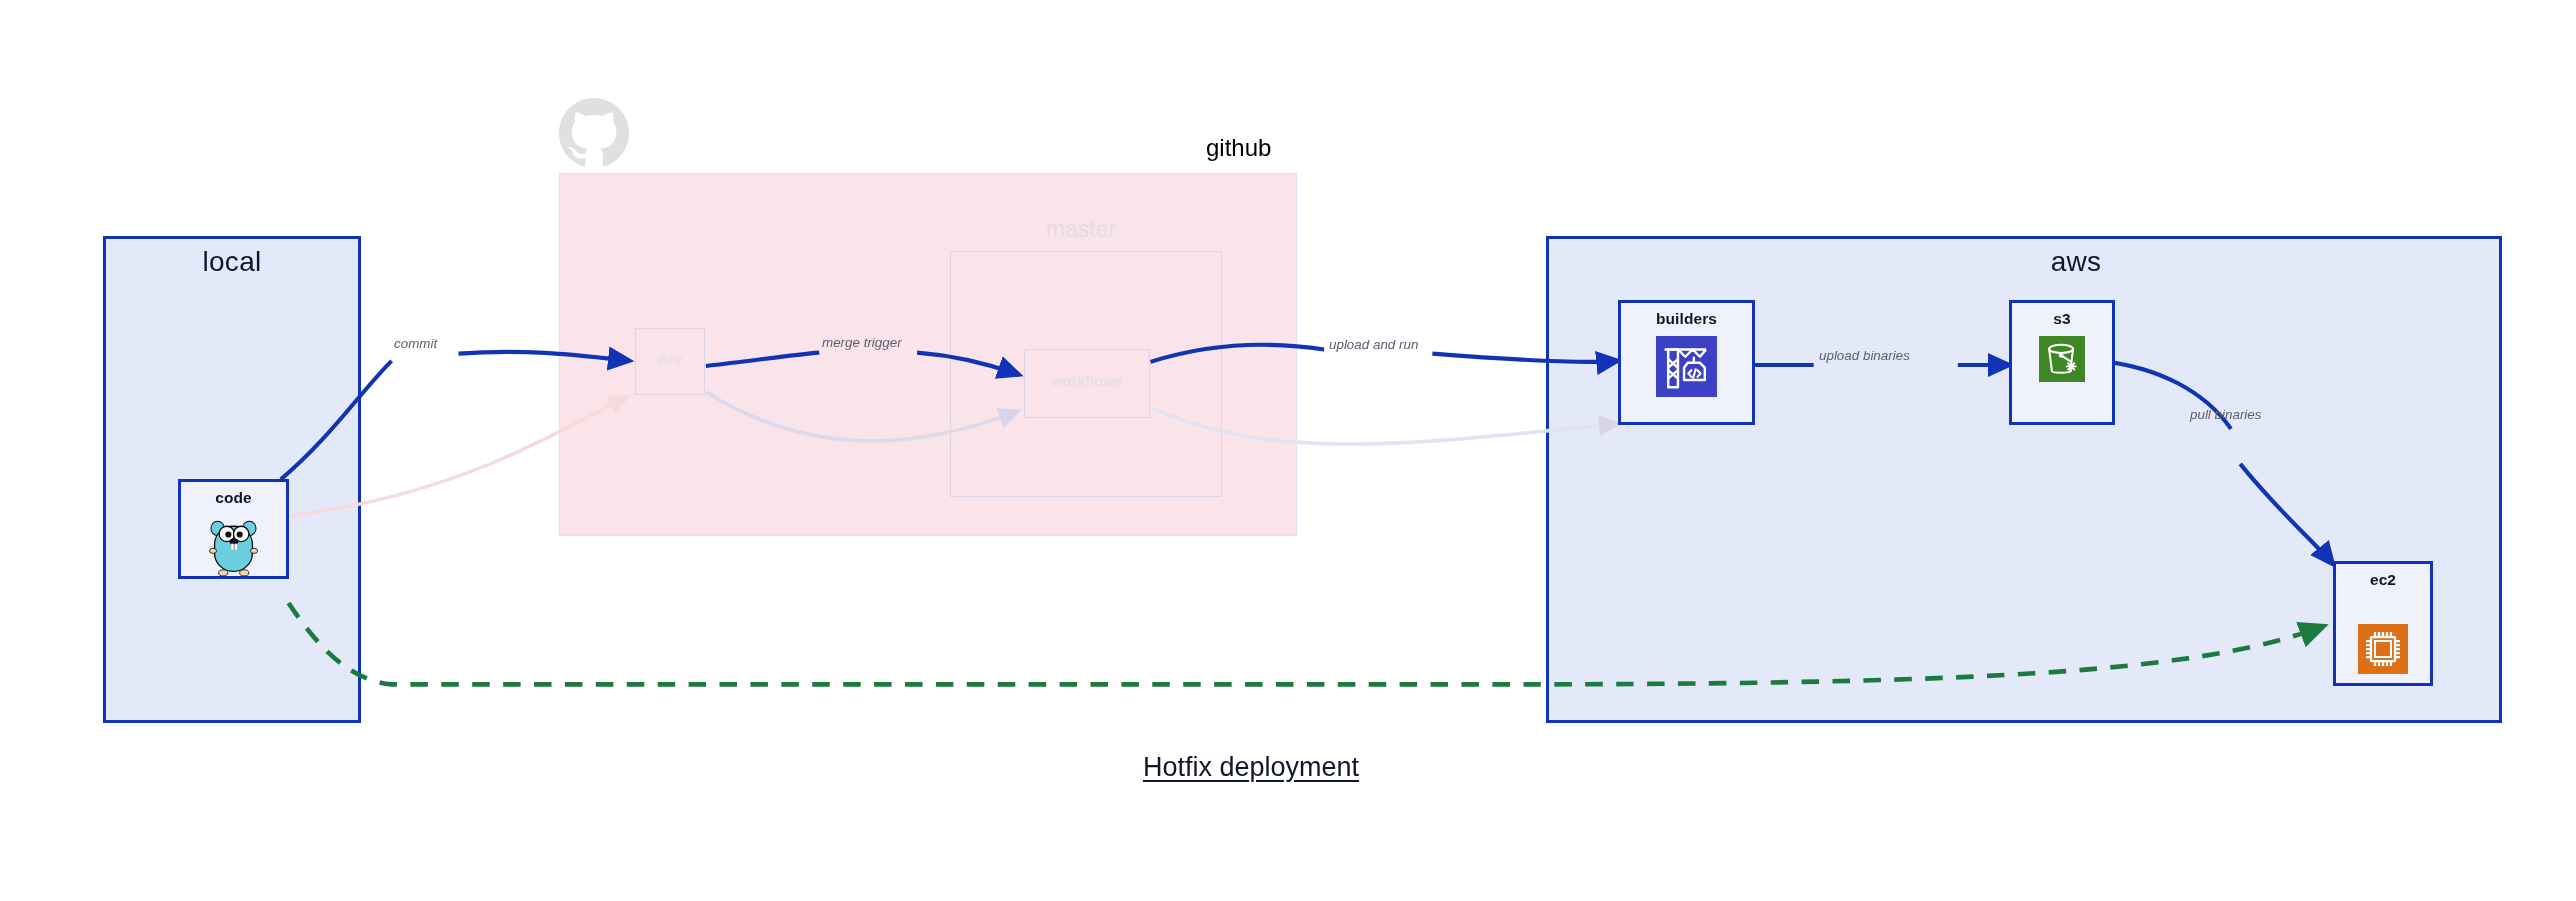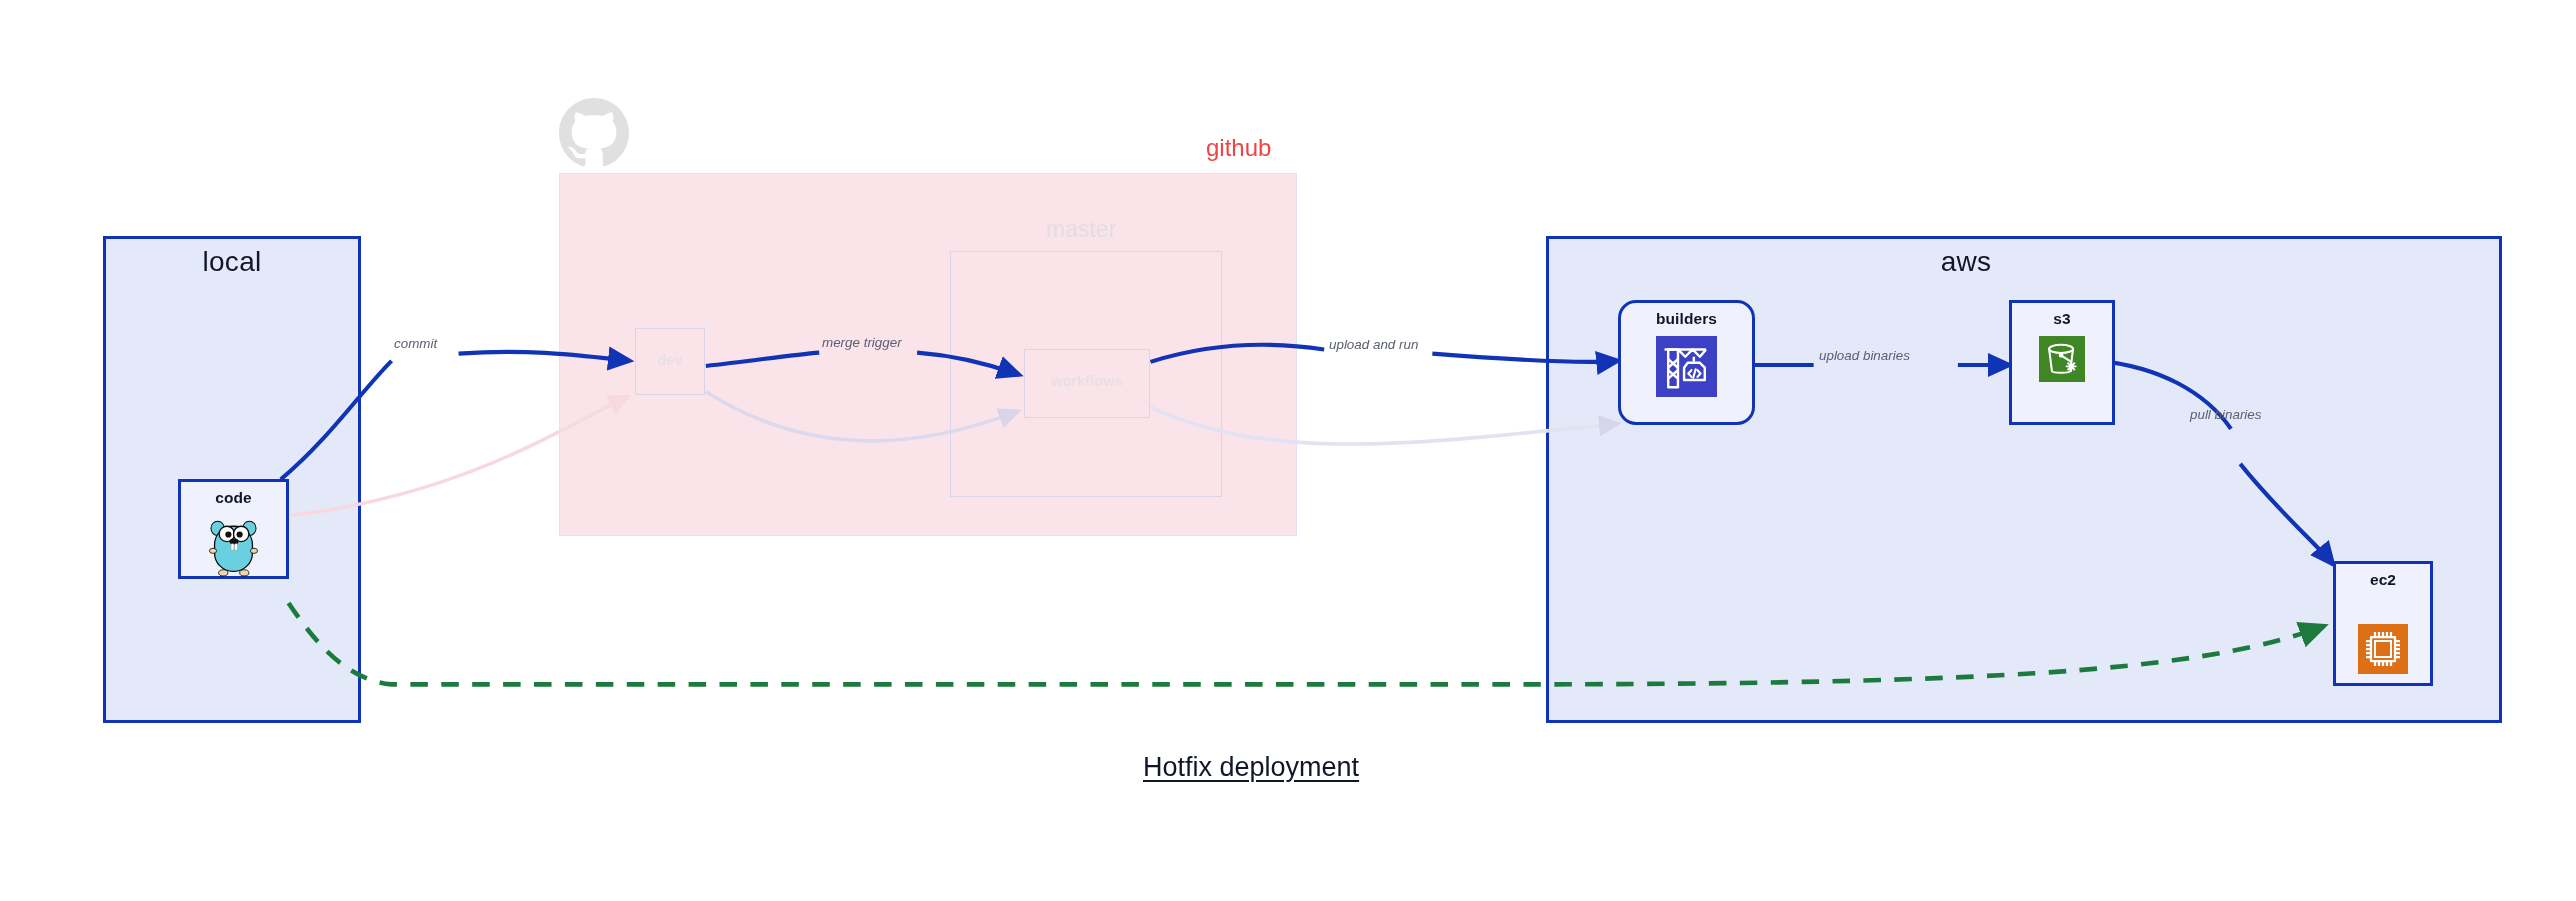--- a/index.html
+++ b/index.html
@@ -47,21 +47,21 @@
   }
   .github-box {
     position: absolute;
     background: #fae4e9;
     border: 1.5px solid #dfe3f6;
     box-sizing: border-box;
   }
   .github-label {
     position: absolute;
     font-size: 24px;
-    color: #ef4444;
+    color: #000000;
     white-space: nowrap;
   }
   .master-box {
     position: absolute;
     border: 1.5px solid #d9d5e8;
     box-sizing: border-box;
     background: transparent;
   }
   .master-label {
     position: absolute;
@@ -163,21 +163,21 @@
 
     <div class="node faded" style="left:1024px;top:349px;width:126px;height:69px;">
       <div class="node-title" style="margin-top:23px;">workflows</div>
     </div>
   </div>
 
   <div class="group solid" style="left:103px;top:236px;width:258px;height:487px;"></div>
   <div class="group-label" style="left:103px;top:198px;width:258px;">local</div>
 
   <div class="group solid" style="left:1546px;top:236px;width:956px;height:487px;"></div>
-  <div class="group-label" style="left:1488px;top:198px;width:956px;">aws</div>
+  <div class="group-label" style="left:1598px;top:198px;width:956px;">aws</div>
 
   <svg class="edges" viewBox="0 0 5054 1750">
     <defs>
       <marker id="arrow-blue" viewBox="0 0 12 12" refX="9" refY="6" markerWidth="7" markerHeight="7" orient="auto-start-reverse">
         <path d="M 0 1 L 11 6 L 0 11 z" fill="#1034b5"></path>
       </marker>
       <marker id="arrow-green" viewBox="0 0 12 12" refX="9" refY="6" markerWidth="7" markerHeight="7" orient="auto-start-reverse">
         <path d="M 0 1 L 11 6 L 0 11 z" fill="#1d7a3e"></path>
       </marker>
       <marker id="arrow-ghost" viewBox="0 0 12 12" refX="9" refY="6" markerWidth="7" markerHeight="7" orient="auto-start-reverse">
@@ -242,21 +242,21 @@
 
         <ellipse cx="15" cy="70" rx="7" ry="5" fill="#f3d5a8" stroke="#0a0a0a" stroke-width="1.6"></ellipse>
         <ellipse cx="95" cy="70" rx="7" ry="5" fill="#f3d5a8" stroke="#0a0a0a" stroke-width="1.6"></ellipse>
 
         <ellipse cx="35" cy="113" rx="9" ry="6" fill="#f3d5a8" stroke="#0a0a0a" stroke-width="1.6"></ellipse>
         <ellipse cx="76" cy="113" rx="9" ry="6" fill="#f3d5a8" stroke="#0a0a0a" stroke-width="1.6"></ellipse>
       </svg>
     </div>
   </div>
 
-  <div class="node" style="left:1618px;top:300px;width:137px;height:125px;border-radius:18px;">
+  <div class="node" style="left:1618px;top:300px;width:137px;height:125px;">
     <div class="node-title">builders</div>
     <div class="node-icon">
       <svg width="61" height="61" viewBox="0 0 100 100">
         <rect x="0" y="0" width="100" height="100" fill="#3b40c4"></rect>
         <g fill="none" stroke="#ffffff" stroke-width="4" stroke-linejoin="round">
 
           <rect x="20" y="22" width="16" height="62"></rect>
           <path d="M20 38 L36 52 M36 38 L20 52 M20 56 L36 70 M36 56 L20 70"></path>
 
           <path d="M14 22 L20 22 M20 22 L82 22"></path>

